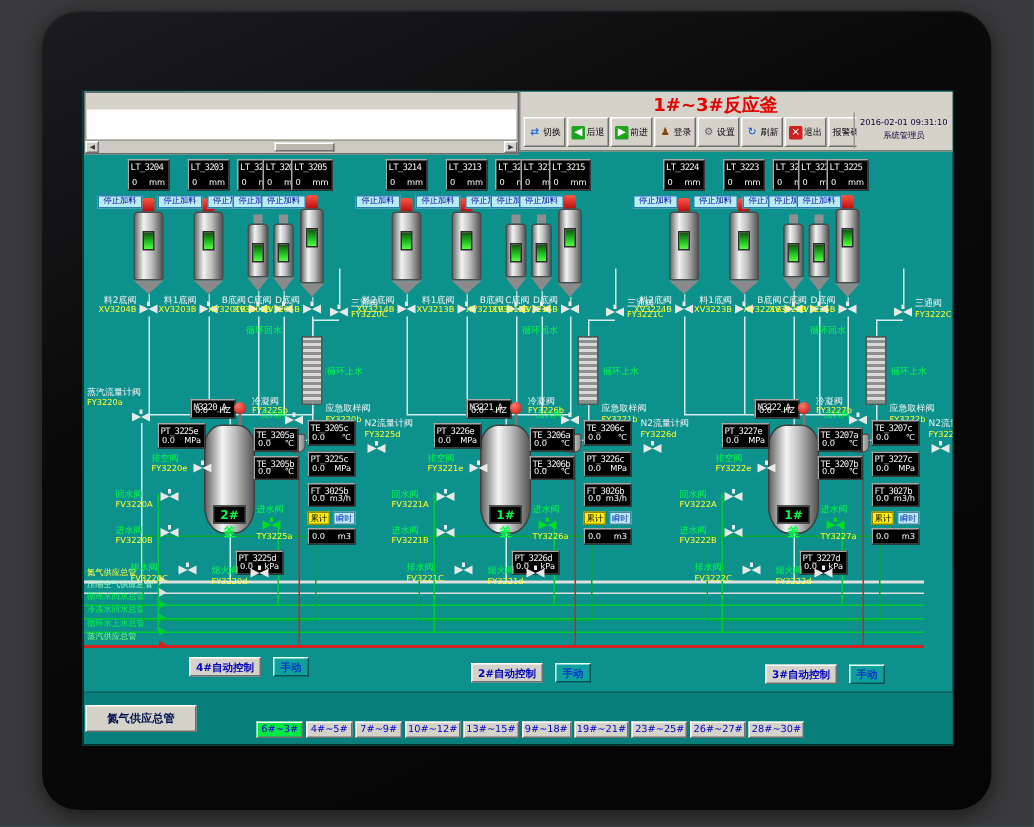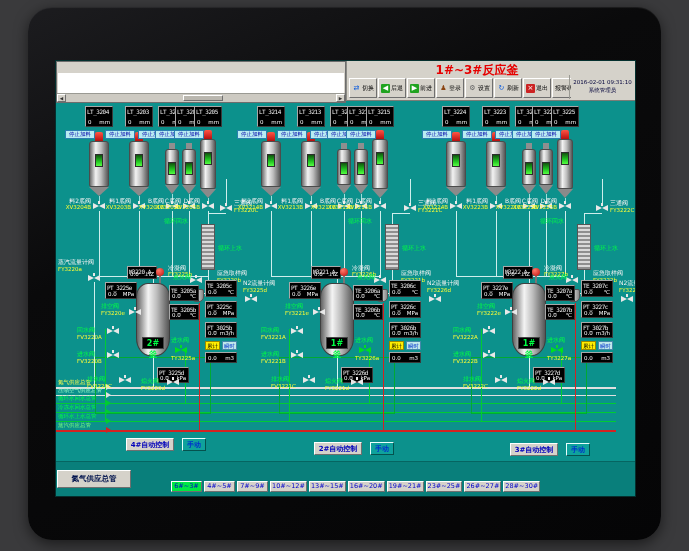--- a/index.html
+++ b/index.html
@@ -940,21 +940,21 @@
       </div>
 
     <div id="bottomBar">
       <div class="btn3d" style="left:1px;top:8px;width:74px;height:18px;font-size:7.5px;line-height:16px;color:#00134d">氮气供应总管</div>
       <div id="tabs">
           <div class="tab active">6#~3#</div>
           <div class="tab">4#~5#</div>
           <div class="tab">7#~9#</div>
           <div class="tab">10#~12#</div>
           <div class="tab">13#~15#</div>
-          <div class="tab">16#~20#</div>
+          <div class="tab">9#~18#</div>
           <div class="tab">19#~21#</div>
           <div class="tab">23#~25#</div>
           <div class="tab">26#~27#</div>
           <div class="tab">28#~30#</div>
         </div>
     </div>
 
   </div>
 </div>
 

